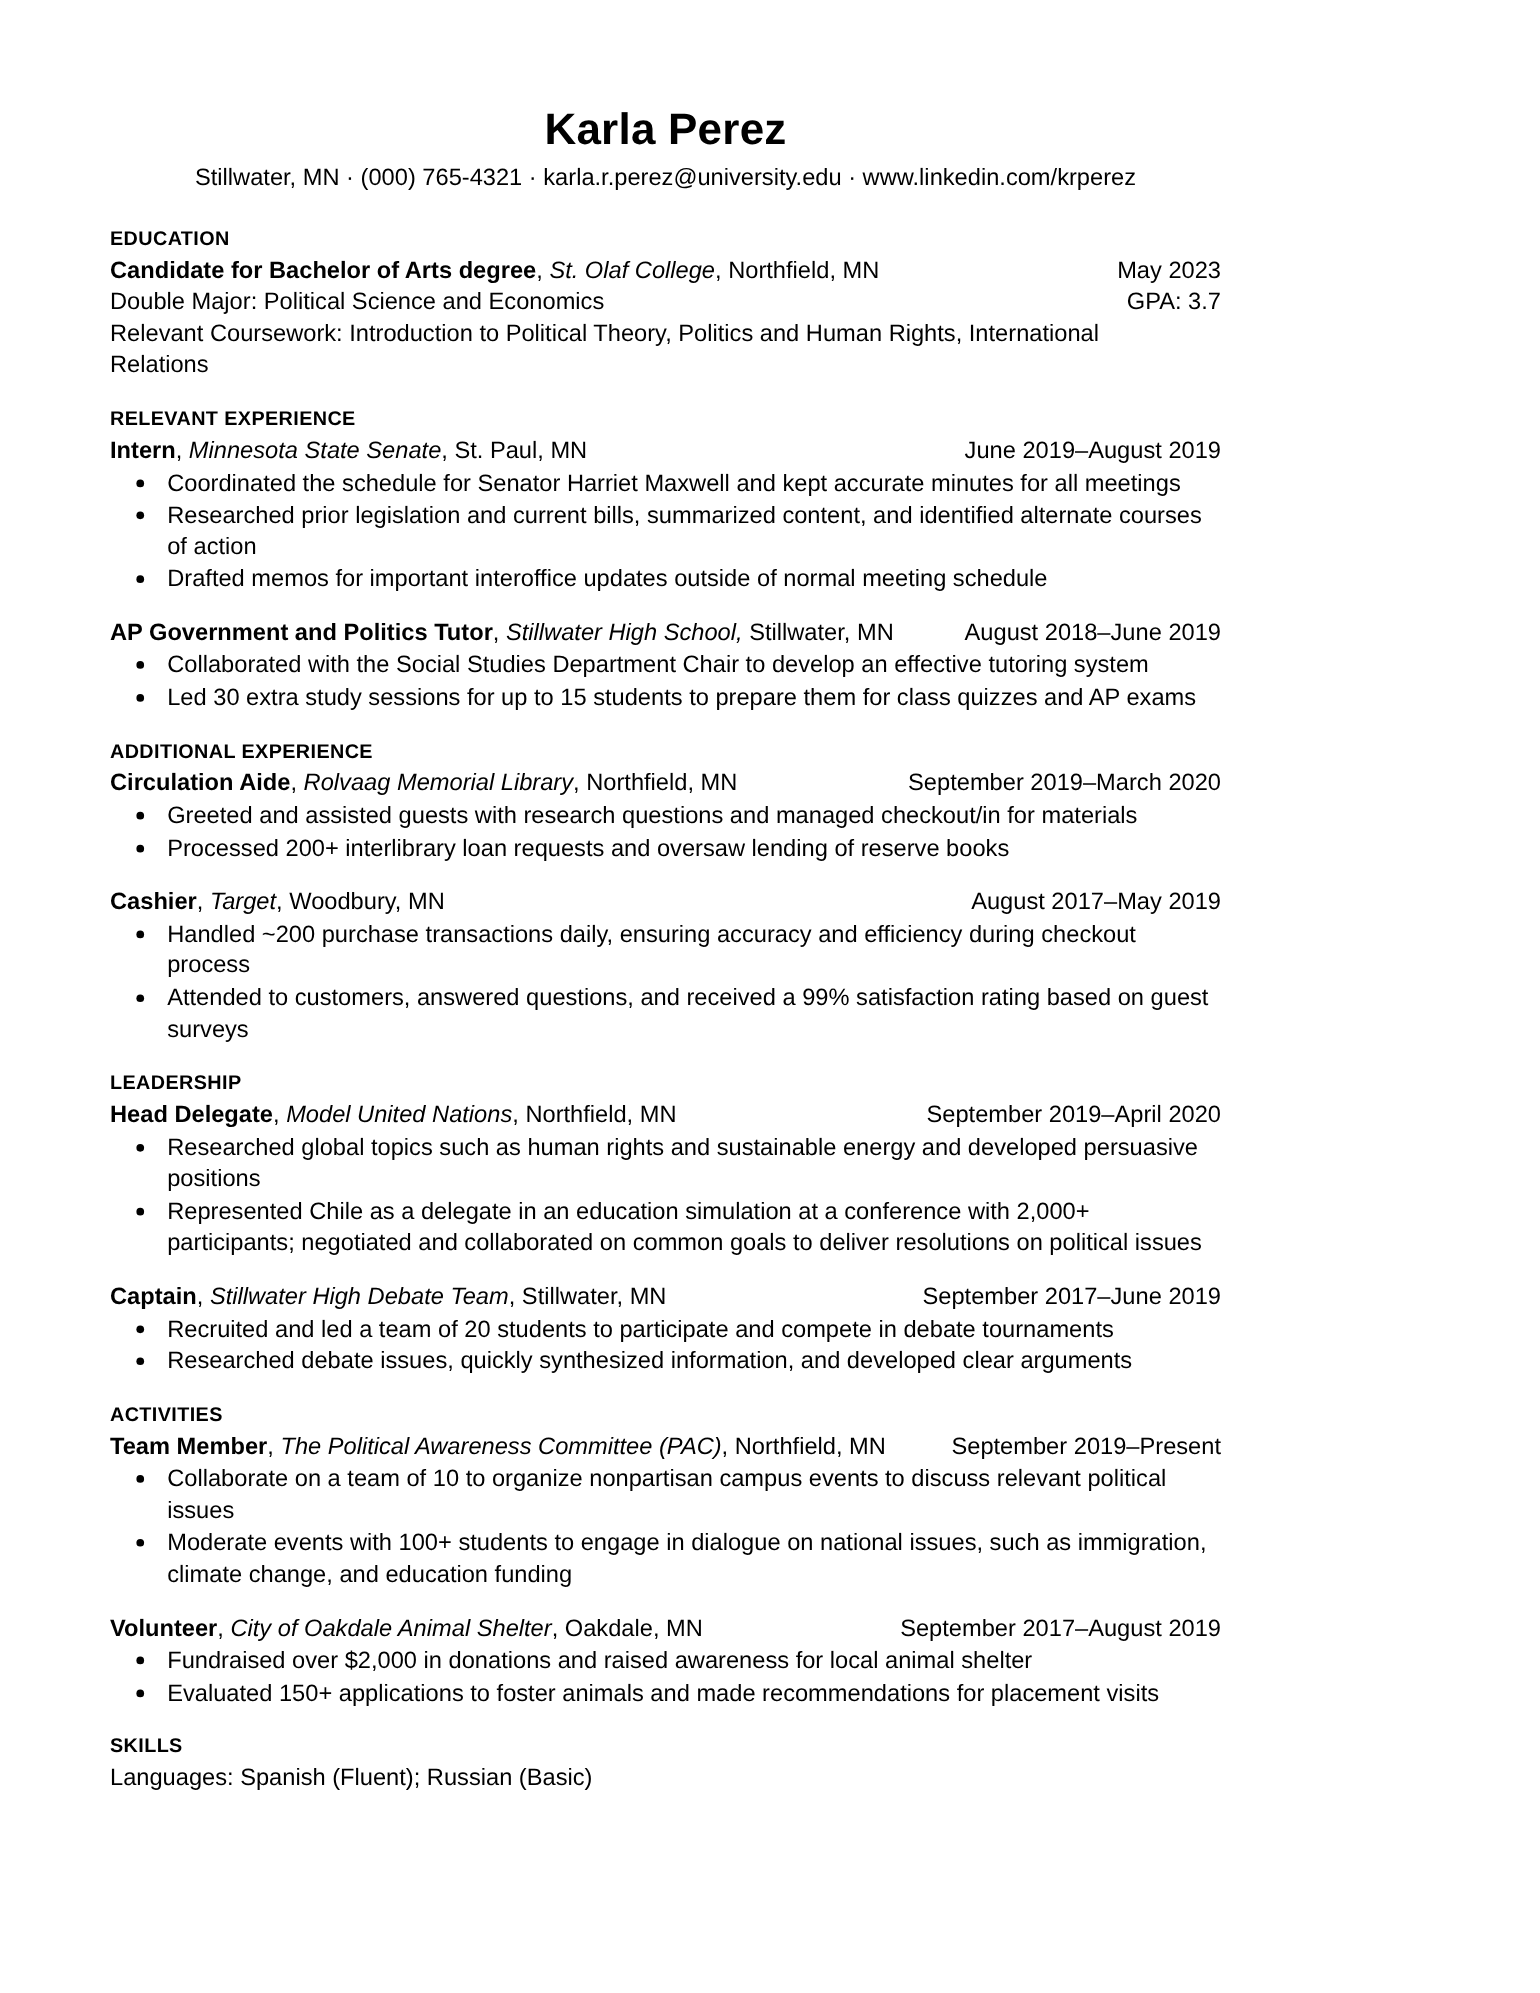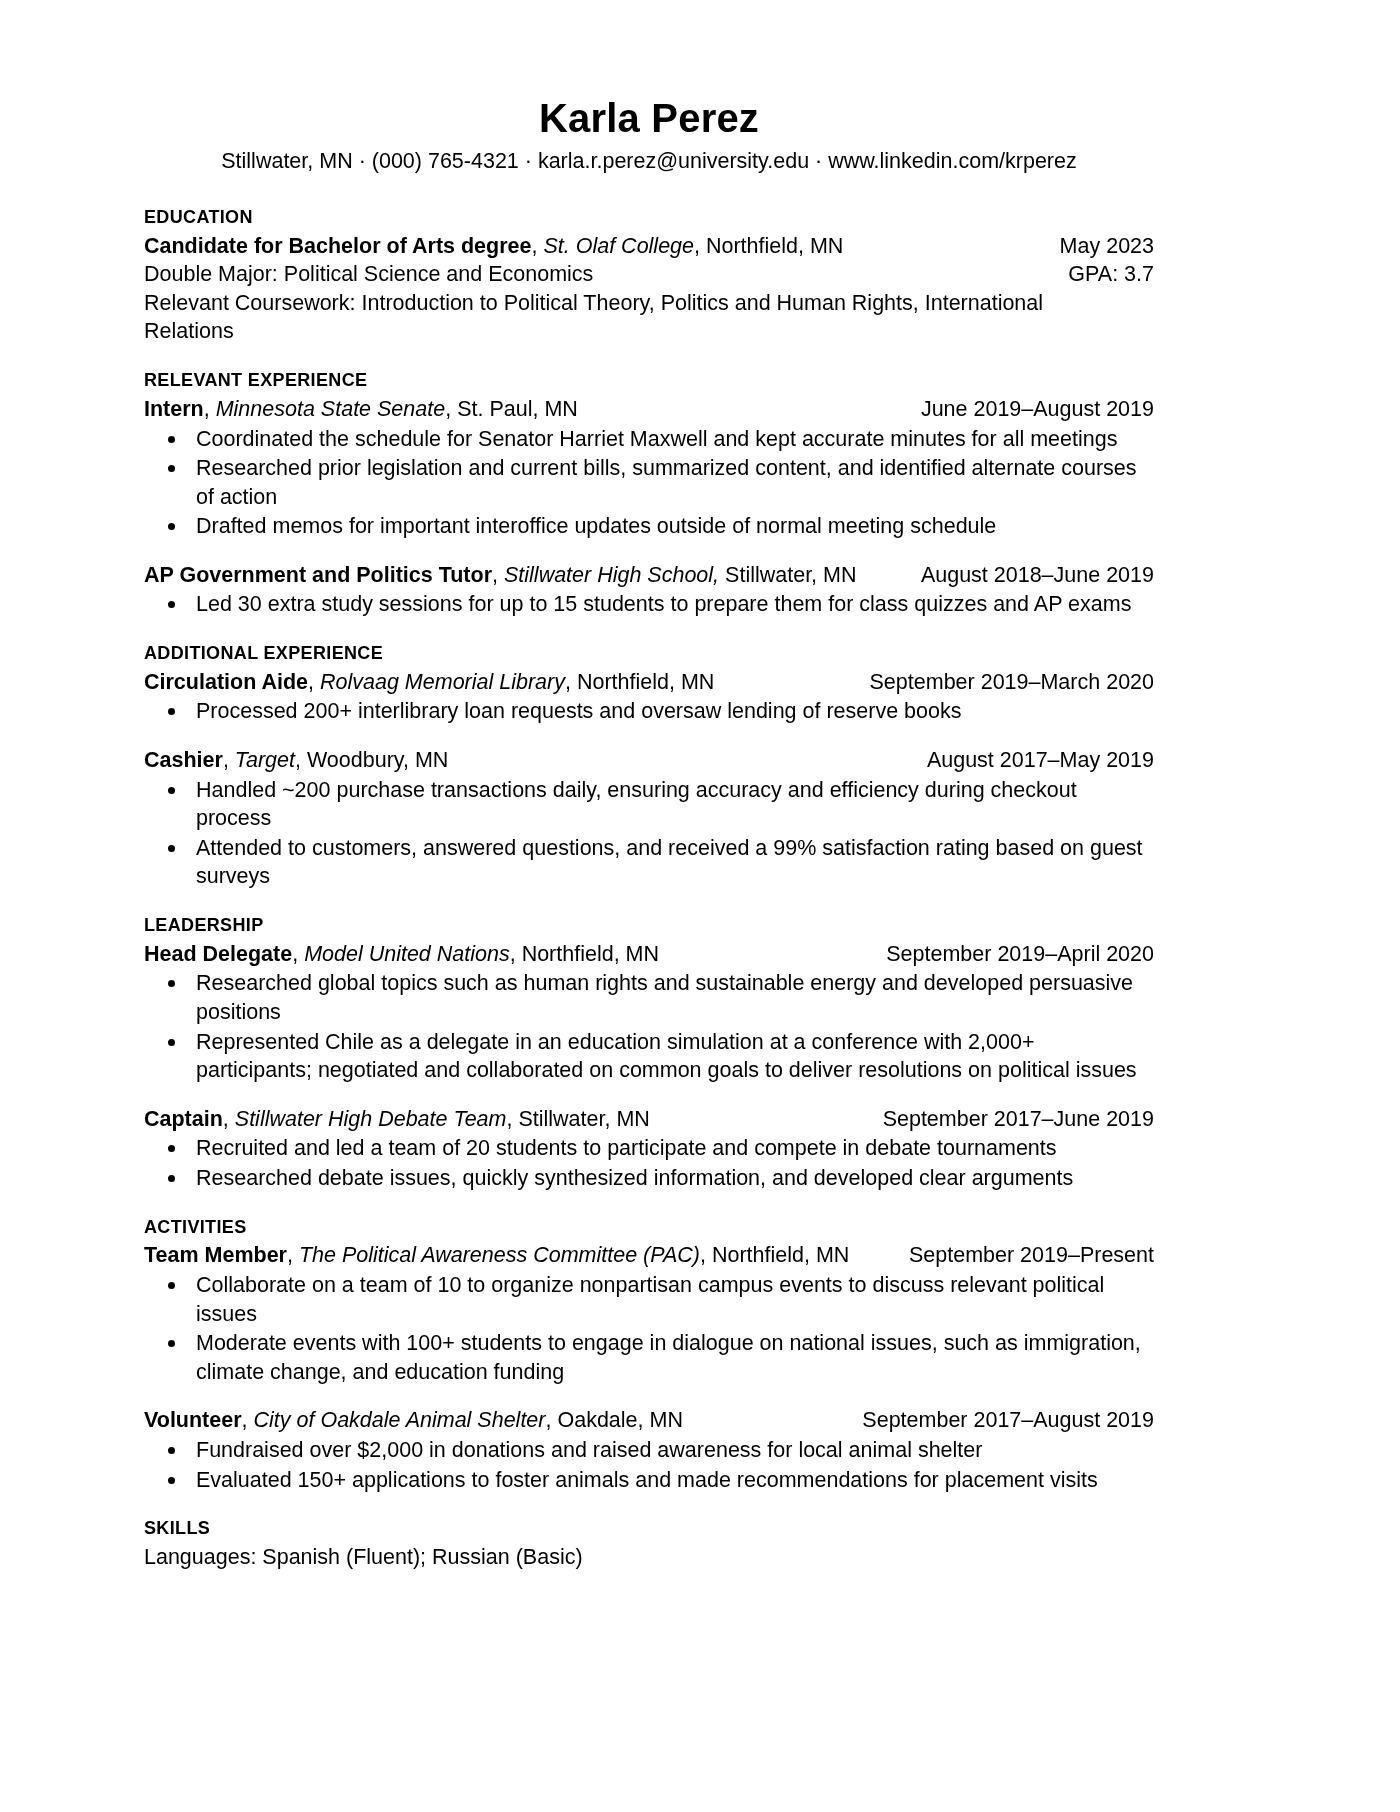--- a/index.html
+++ b/index.html
@@ -19,21 +19,20 @@
     position: relative;
     width: 1400px;
     height: 1812px;
     background: #fff;
     padding: 96px 290px 0 100px;
   }
   .doc {
     width: 1010px;
     font-size: 21.5px;
     line-height: 1.38;
-    margin-left: 44px;
   }
 
   
   .name {
     text-align: center;
     font-size: 40px;
     font-weight: bold;
     letter-spacing: 0.2px;
     margin: 0 0 8px 0;
     line-height: 1.1;
@@ -144,32 +143,34 @@
               <li>Researched prior legislation and current bills, summarized content, and identified alternate courses of action</li>
               <li>Drafted memos for important interoffice updates outside of normal meeting schedule</li>
             </ul>
           </div>
           <div class="entry">
             <div class="entry-head">
               <div class="left"><span class="role">AP Government and Politics Tutor</span><span>, </span><span class="org">Stillwater High School,</span><span> </span><span>Stillwater, MN</span></div>
               <div class="right">August 2018–June 2019</div>
             </div>
             <ul class="bullets">
+              <li>Collaborated with the Social Studies Department Chair to develop an effective tutoring system</li>
               <li>Led 30 extra study sessions for up to 15 students to prepare them for class quizzes and AP exams</li>
             </ul>
           </div>
         </section>
         <section class="section">
           <h2 class="section-title">ADDITIONAL EXPERIENCE</h2>
           <div class="entry">
             <div class="entry-head">
               <div class="left"><span class="role">Circulation Aide</span><span>, </span><span class="org">Rolvaag Memorial Library</span><span>, </span><span>Northfield, MN</span></div>
               <div class="right">September 2019–March 2020</div>
             </div>
             <ul class="bullets">
+              <li>Greeted and assisted guests with research questions and managed checkout/in for materials</li>
               <li>Processed 200+ interlibrary loan requests and oversaw lending of reserve books</li>
             </ul>
           </div>
           <div class="entry">
             <div class="entry-head">
               <div class="left"><span class="role">Cashier</span><span>, </span><span class="org">Target</span><span>, </span><span>Woodbury, MN</span></div>
               <div class="right">August 2017–May 2019</div>
             </div>
             <ul class="bullets">
               <li>Handled ~200 purchase transactions daily, ensuring accuracy and efficiency during checkout process</li>

